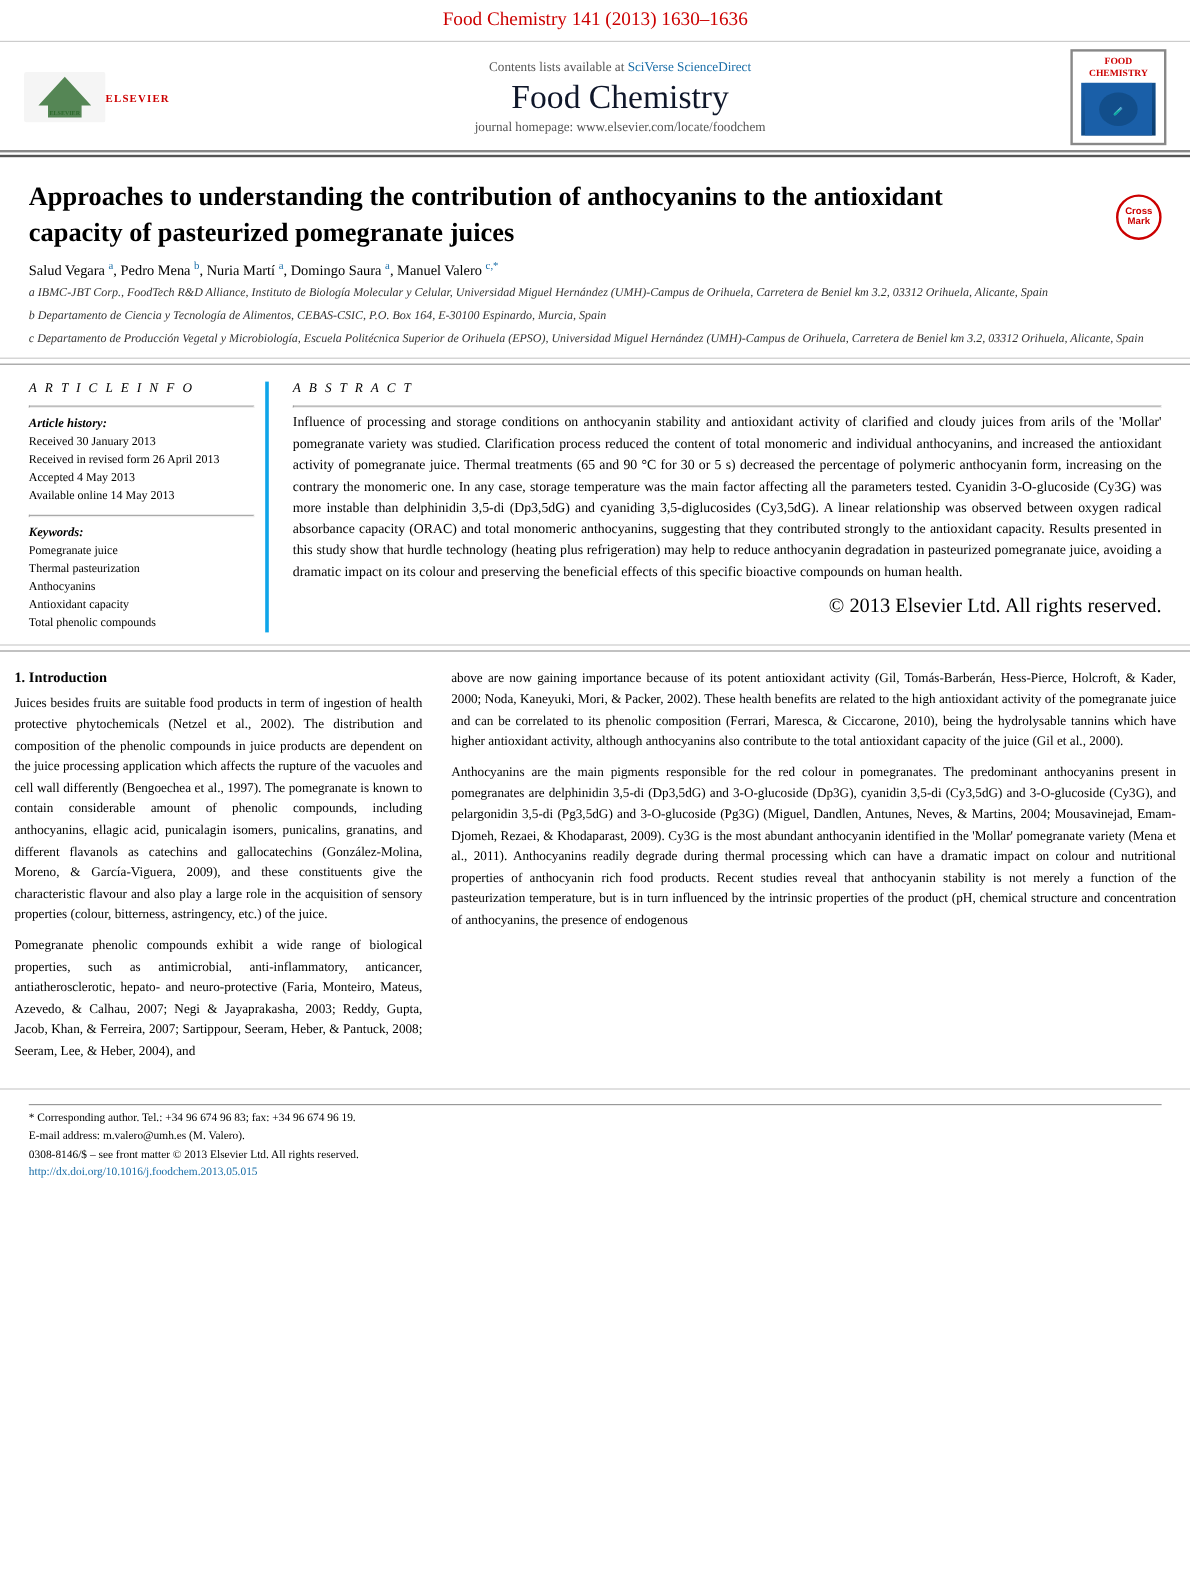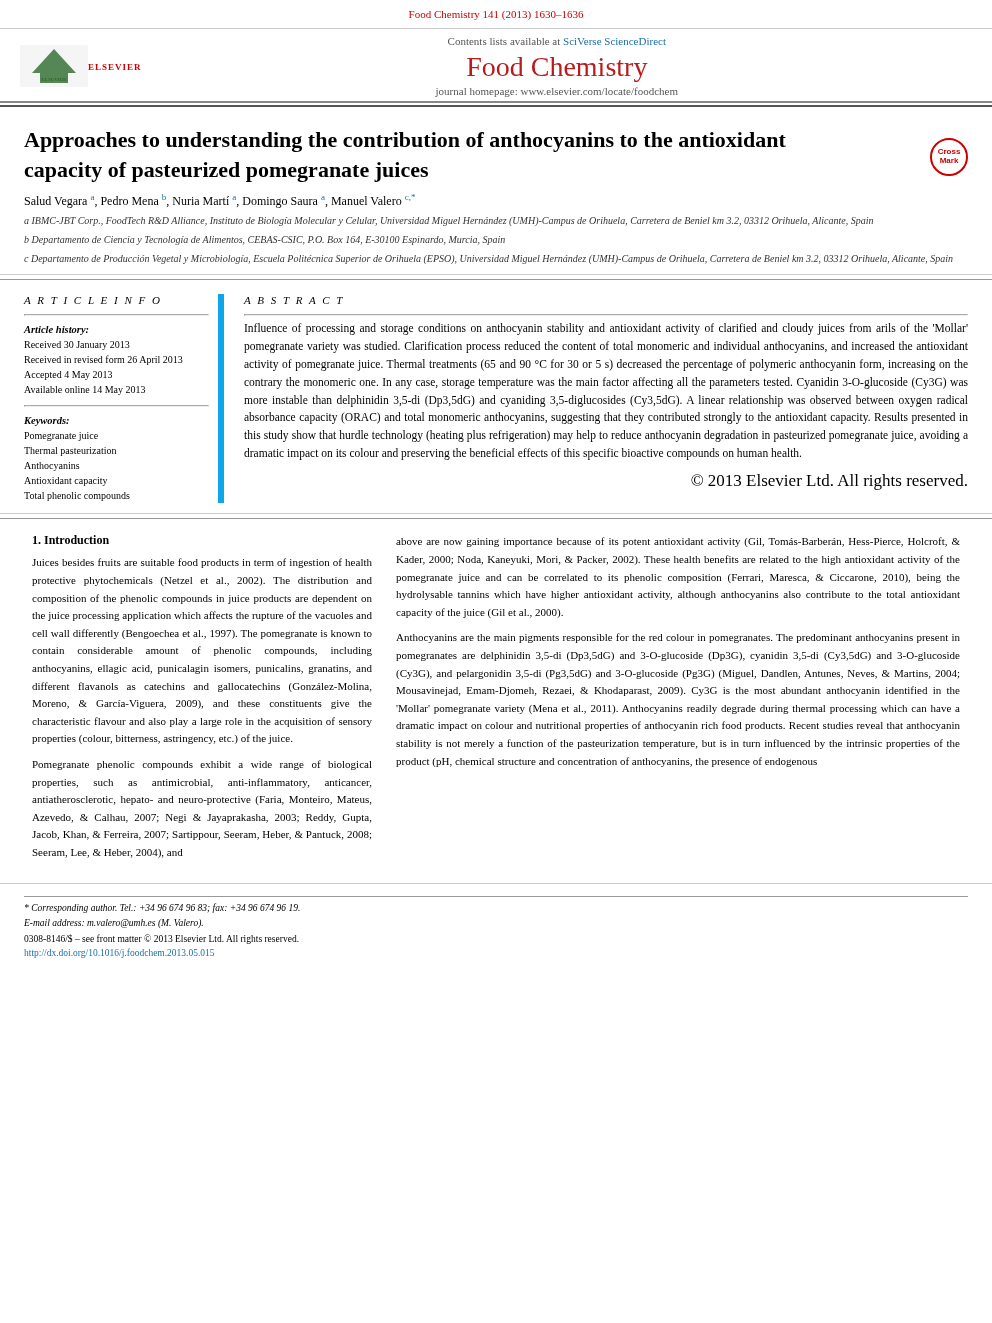--- a/index.html
+++ b/index.html
@@ -16,21 +16,21 @@
       padding: 0;
       background: #fff;
     }
     
     .journal-header {
       text-align: center;
       padding: 8px 20px 4px;
       border-bottom: 1px solid #ccc;
     }
     .journal-citation {
-      font-size: 11px;
+      font-size: 16px;
       color: #c00;
       margin-bottom: 4px;
     }
     .elsevier-banner {
       display: flex;
       align-items: center;
       justify-content: space-between;
       padding: 6px 20px 4px;
       border-bottom: 2px solid #888;
     }
@@ -47,21 +47,21 @@
       font-size: 11px;
       color: #555;
       margin-bottom: 2px;
     }
     .sciverse-link {
       color: #1a6ea8;
       font-size: 11px;
     }
     .journal-title-big {
       font-size: 28px;
-      color: #b91c1c;
+      color: #0f172a;
       font-weight: normal;
       font-family: 'Times New Roman', serif;
       margin: 4px 0 2px;
     }
     .journal-homepage {
       font-size: 11px;
       color: #555;
     }
     .food-chem-logo {
       width: 80px;
@@ -122,21 +122,21 @@
     
     .info-columns {
       display: flex;
       padding: 10px 24px;
       gap: 20px;
       border-bottom: 1px solid #ccc;
     }
     .article-info-col {
       width: 200px;
       min-width: 200px;
-      border-right: 6px solid #0ea5e9;
+      border-right: 3px solid #0ea5e9;
       padding-right: 9px;
     }
     .abstract-col {
       flex: 1;
     }
     .info-section-title {
       font-size: 11px;
       letter-spacing: 2px;
       text-transform: uppercase;
       font-style: italic;
@@ -172,21 +172,21 @@
     }
     .abstract-copyright {
       font-size: 17px;
       text-align: right;
       margin-top: 8px;
       color: #000;
     }
     
     .article-body {
       display: flex;
-      padding: 10px 32px;
+      padding: 10px 12px;
       gap: 24px;
     }
     .body-left {
       width: 340px;
       min-width: 340px;
     }
     .body-right {
       flex: 1;
     }
     .section-heading {
@@ -207,21 +207,20 @@
     
     .article-footer {
       padding: 8px 24px;
       border-top: 1px solid #ccc;
       margin-top: 4px;
     }
     .footnote-text {
       font-size: 9.5px;
       line-height: 1.5;
       color: #000;
-      font-style: italic;
     }
     .footer-issn {
       font-size: 9.5px;
       color: #000;
       margin-top: 4px;
     }
     .divider-line {
       border: none;
       border-top: 2px solid #555;
       margin: 2px 0;
@@ -260,20 +259,30 @@
       <div class="sciverse-line">
         <span>Contents lists available at</span>
         <span class="sciverse-link" style="cursor:pointer;">SciVerse ScienceDirect</span>
       </div>
       <div class="journal-title-big">Food Chemistry</div>
       <div class="journal-homepage">
         <span>journal homepage: www.elsevier.com/locate/foodchem</span>
       </div>
     </div>
 
+    <div class="food-chem-logo">
+      <div style="font-size:8px;font-weight:bold;color:#c00;text-align:center;line-height:1.2;">FOOD<br>CHEMISTRY</div>
+      <div style="width:62px;height:48px;background:linear-gradient(150deg,#1a5fa8,#0a3d6e);margin:3px 0;display:flex;align-items:center;justify-content:center;">
+        <svg width="56" height="44" viewBox="0 0 56 44">
+          <rect width="56" height="44" fill="#1a5fa8"></rect>
+          <ellipse cx="28" cy="22" rx="16" ry="14" fill="#0a3d6e" opacity="0.5"></ellipse>
+          <text x="28" y="26" text-anchor="middle" font-size="7" fill="#fff" opacity="0.8">🧪</text>
+        </svg>
+      </div>
+    </div>
   </div>
 
   <hr class="divider-line">
 
   <div class="article-title-area">
     <div class="article-main-title">Approaches to understanding the contribution of anthocyanins to the antioxidant capacity of pasteurized pomegranate juices</div>
 
     <div class="crossmark-badge">
       <span style="font-size:8px;text-align:center;line-height:1.1;">Cross<br>Mark</span>
     </div>

